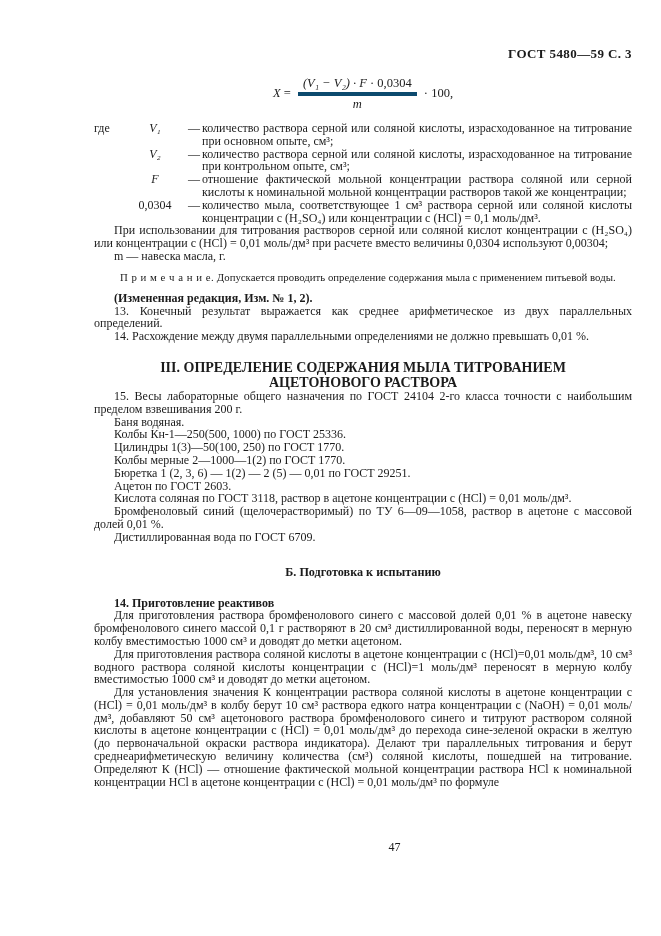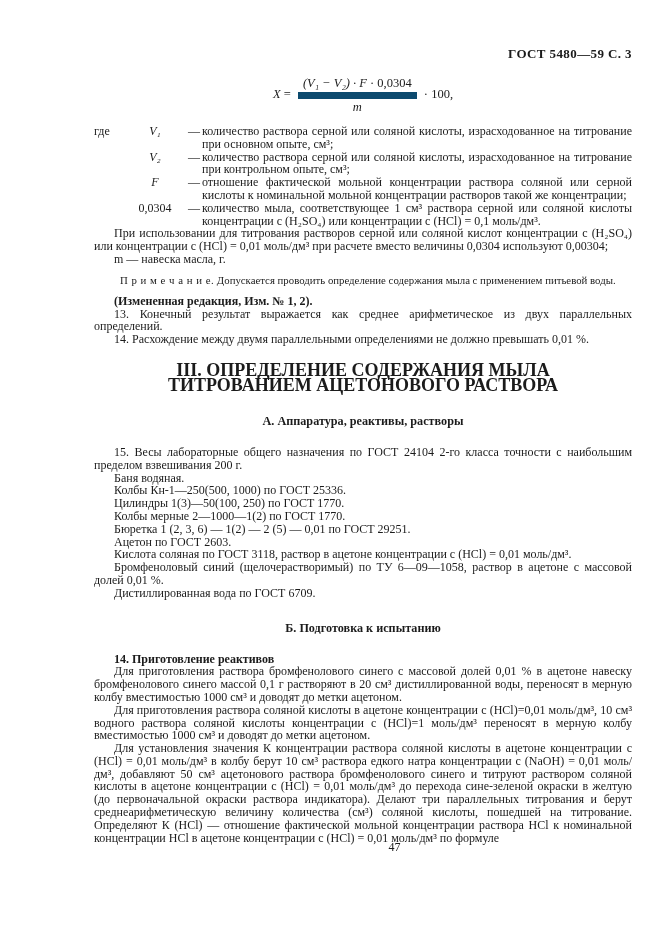--- a/index.html
+++ b/index.html
@@ -40,21 +40,21 @@
   .formula .it { font-style: italic; }
   .frac {
     display: inline-block;
     vertical-align: middle;
     text-align: center;
     margin: 0 4px;
   }
   .frac .num {
     display: block;
     padding: 0 5px 1px 5px;
-    border-bottom: 7px solid #0c4a6e;
+    border-bottom: 4px solid #0c4a6e;
   }
   .frac .den { display: block; padding-top: 1px; }
   
   .def-row { display: flex; font-size: 12px; line-height: 12.8px; }
   .def-lead  { width: 34px; flex: none; }
   .def-sym   { width: 54px; flex: none; text-align: center; padding-right: 4px; }
   .def-sym.sym-it { font-style: italic; }
   .def-dash  { width: 16px; flex: none; text-align: center; }
   .def-text  { flex: 1; text-align: justify; }
   .p {
@@ -68,21 +68,21 @@
     font-size: 10.8px;
     line-height: 12px;
     text-indent: 26px;
     text-align: justify;
     margin: 8px 0 9px 0;
   }
   .note .note-label { letter-spacing: 0.5px; }
   .amended { font-weight: bold; }
   .h-main {
     font-weight: bold;
-    font-size: 18px;
+    font-size: 14px;
     line-height: 15px;
     text-align: center;
     max-width: 440px;
     margin: 17px auto 0 auto;
   }
   .h-sub {
     font-weight: bold;
     font-size: 12.2px;
     text-align: center;
     margin: 21px 0 17px 0;
@@ -150,21 +150,20 @@
     <p class="p">При использовании для титрования растворов серной или соляной кислот концентрации с (H₂SO₄) или концентрации с (HCl) = 0,01 моль/дм³ при расчете вместо величины 0,0304 используют 0,00304;</p>
     <p class="p"><span class="it">m</span><span> — навеска масла, г.</span></p>
 
     <p class="note"><span class="note-label">П р и м е ч а н и е.</span><span> Допускается проводить определение содержания мыла с применением питьевой воды.</span></p>
 
     <p class="p amended">(Измененная редакция, Изм. № 1, 2).</p>
     <p class="p">13. Конечный результат выражается как среднее арифметическое из двух параллельных определений.</p>
     <p class="p">14. Расхождение между двумя параллельными определениями не должно превышать 0,01 %.</p>
 
     <div class="h-main">III. ОПРЕДЕЛЕНИЕ СОДЕРЖАНИЯ МЫЛА ТИТРОВАНИЕМ АЦЕТОНОВОГО РАСТВОРА</div>
-    <div class="h-sub">А. Аппаратура, реактивы, растворы</div>
 
     <p class="p">15. Весы лабораторные общего назначения по ГОСТ 24104 2-го класса точности с наибольшим пределом взвешивания 200 г.</p>
     <p class="p">Баня водяная.</p>
     <p class="p">Колбы Кн-1—250(500, 1000) по ГОСТ 25336.</p>
     <p class="p">Цилиндры 1(3)—50(100, 250) по ГОСТ 1770.</p>
     <p class="p">Колбы мерные 2—1000—1(2) по ГОСТ 1770.</p>
     <p class="p">Бюретка 1 (2, 3, 6) — 1(2) — 2 (5) — 0,01 по ГОСТ 29251.</p>
     <p class="p">Ацетон по ГОСТ 2603.</p>
     <p class="p">Кислота соляная по ГОСТ 3118, раствор в ацетоне концентрации с (HCl) = 0,01 моль/дм³.</p>
     <p class="p">Бромфеноловый синий (щелочерастворимый) по ТУ 6—09—1058, раствор в ацетоне с массовой долей 0,01 %.</p>

